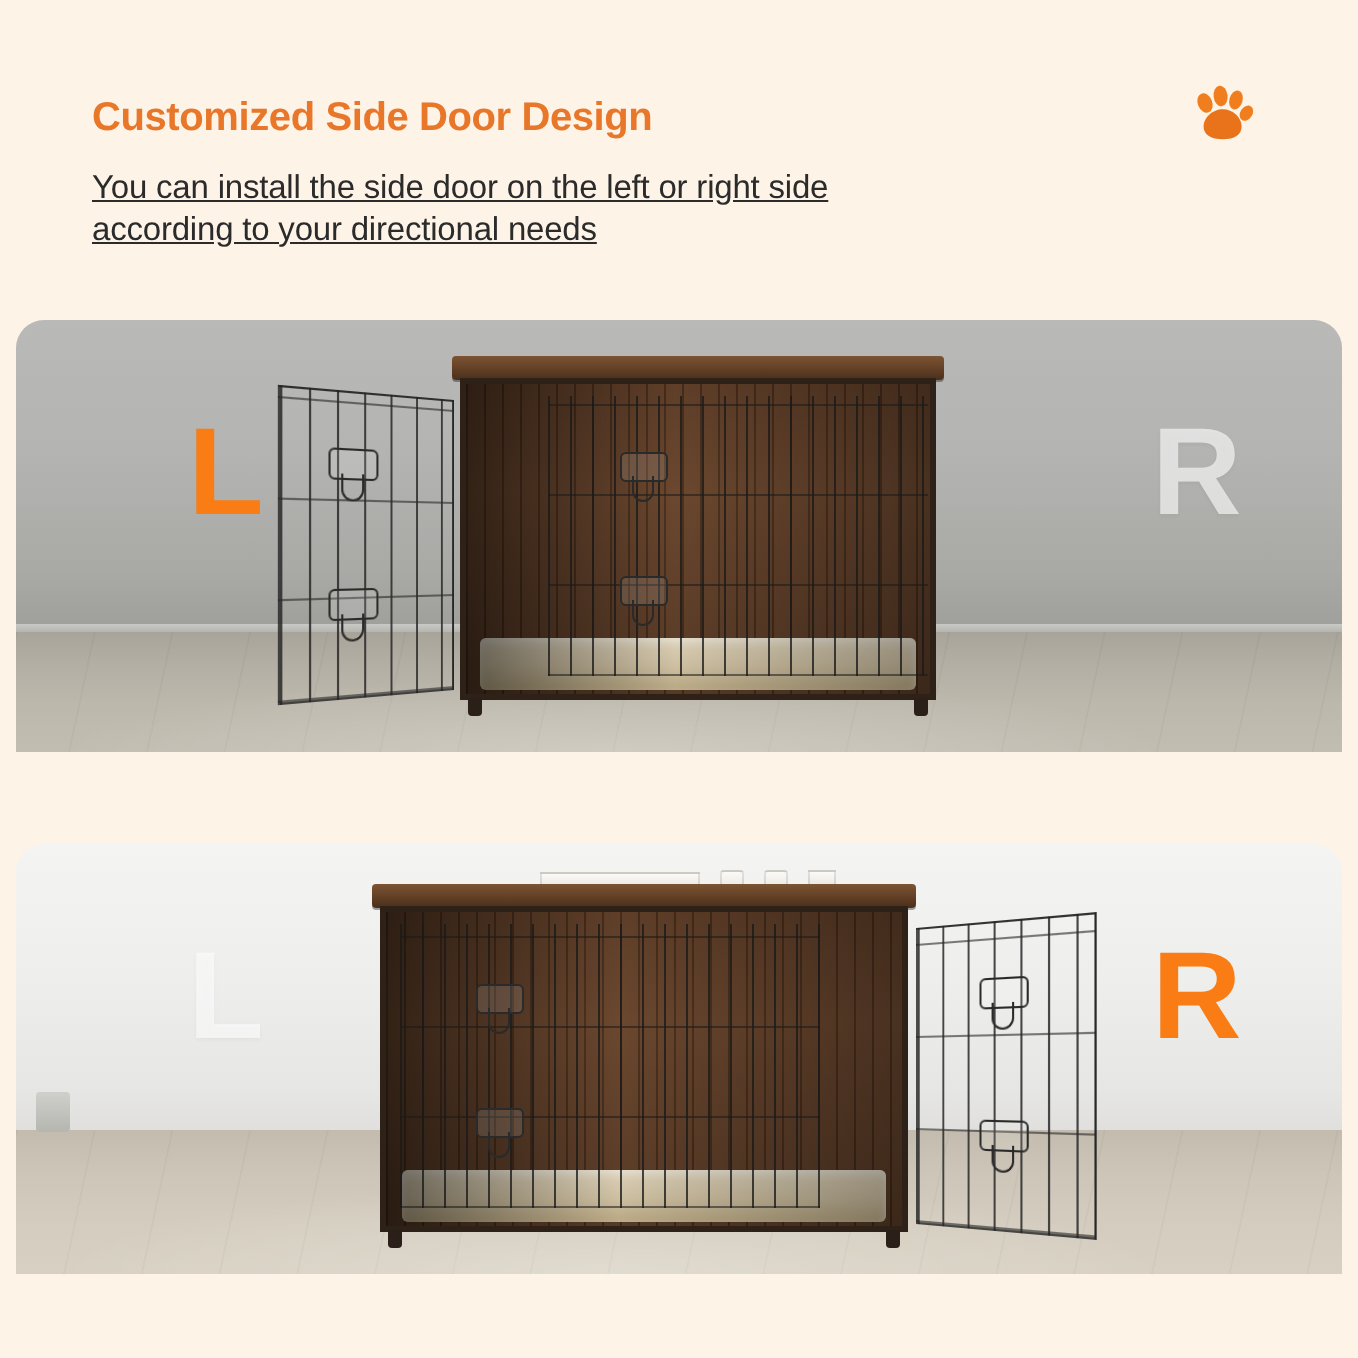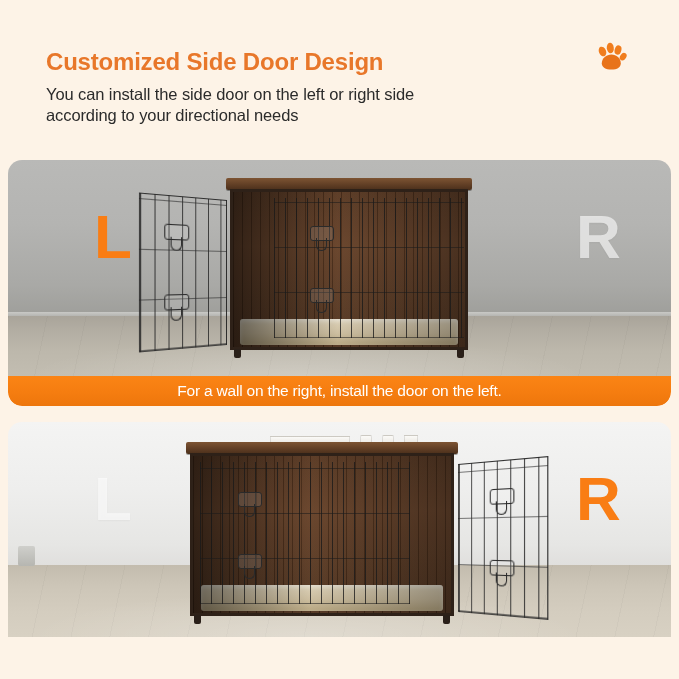--- a/index.html
+++ b/index.html
@@ -17,34 +17,35 @@
 
   
   #header {
     position: absolute;
     left: 0; top: 0;
     width: 679px; height: 160px;
   }
   #page-title {
     position: absolute;
     left: 46px; top: 48px;
-    font-size: 24px;
+    font-size: 20px;
     font-weight: bold;
     color: #e8772a;
     letter-spacing: -0.2px;
     white-space: nowrap;
   }
   #subtitle {
     position: absolute;
     left: 46px; top: 84px;
     font-size: 16.5px;
     line-height: 21px;
     color: #2b2b2b;
     white-space: pre-line;
     letter-spacing: -0.1px;
+    text-decoration: underline;
   }
   #paw-icon {
     position: absolute;
     left: 593px; top: 40px;
     width: 36px; height: 36px;
   }
 
   
   .panel {
     position: absolute;
@@ -312,21 +313,20 @@
       <div class="latch" style="left:84px; top:110px;"></div>
       <div class="crate-legs"></div>
     </div>
 
     <div class="door" style="left:133px; top:40px; width:86px; height:145px; transform: perspective(340px) rotateY(22deg); transform-origin: right center;">
       <div class="latch" style="left:22px; top:26px;"></div>
       <div class="latch" style="left:22px; top:92px;"></div>
     </div>
   </div>
 
-  <div class="caption" id="caption-1">For a wall on the right, install the door on the left.</div>
 </div>
 
 <div class="panel" id="panel-2">
 
   <div class="photo" id="photo-2">
     <div class="wall"></div>
     <div class="baseboard"></div>
     <div class="floor">
       <div class="plank-lines"></div>
       <div class="floor-sheen"></div>

